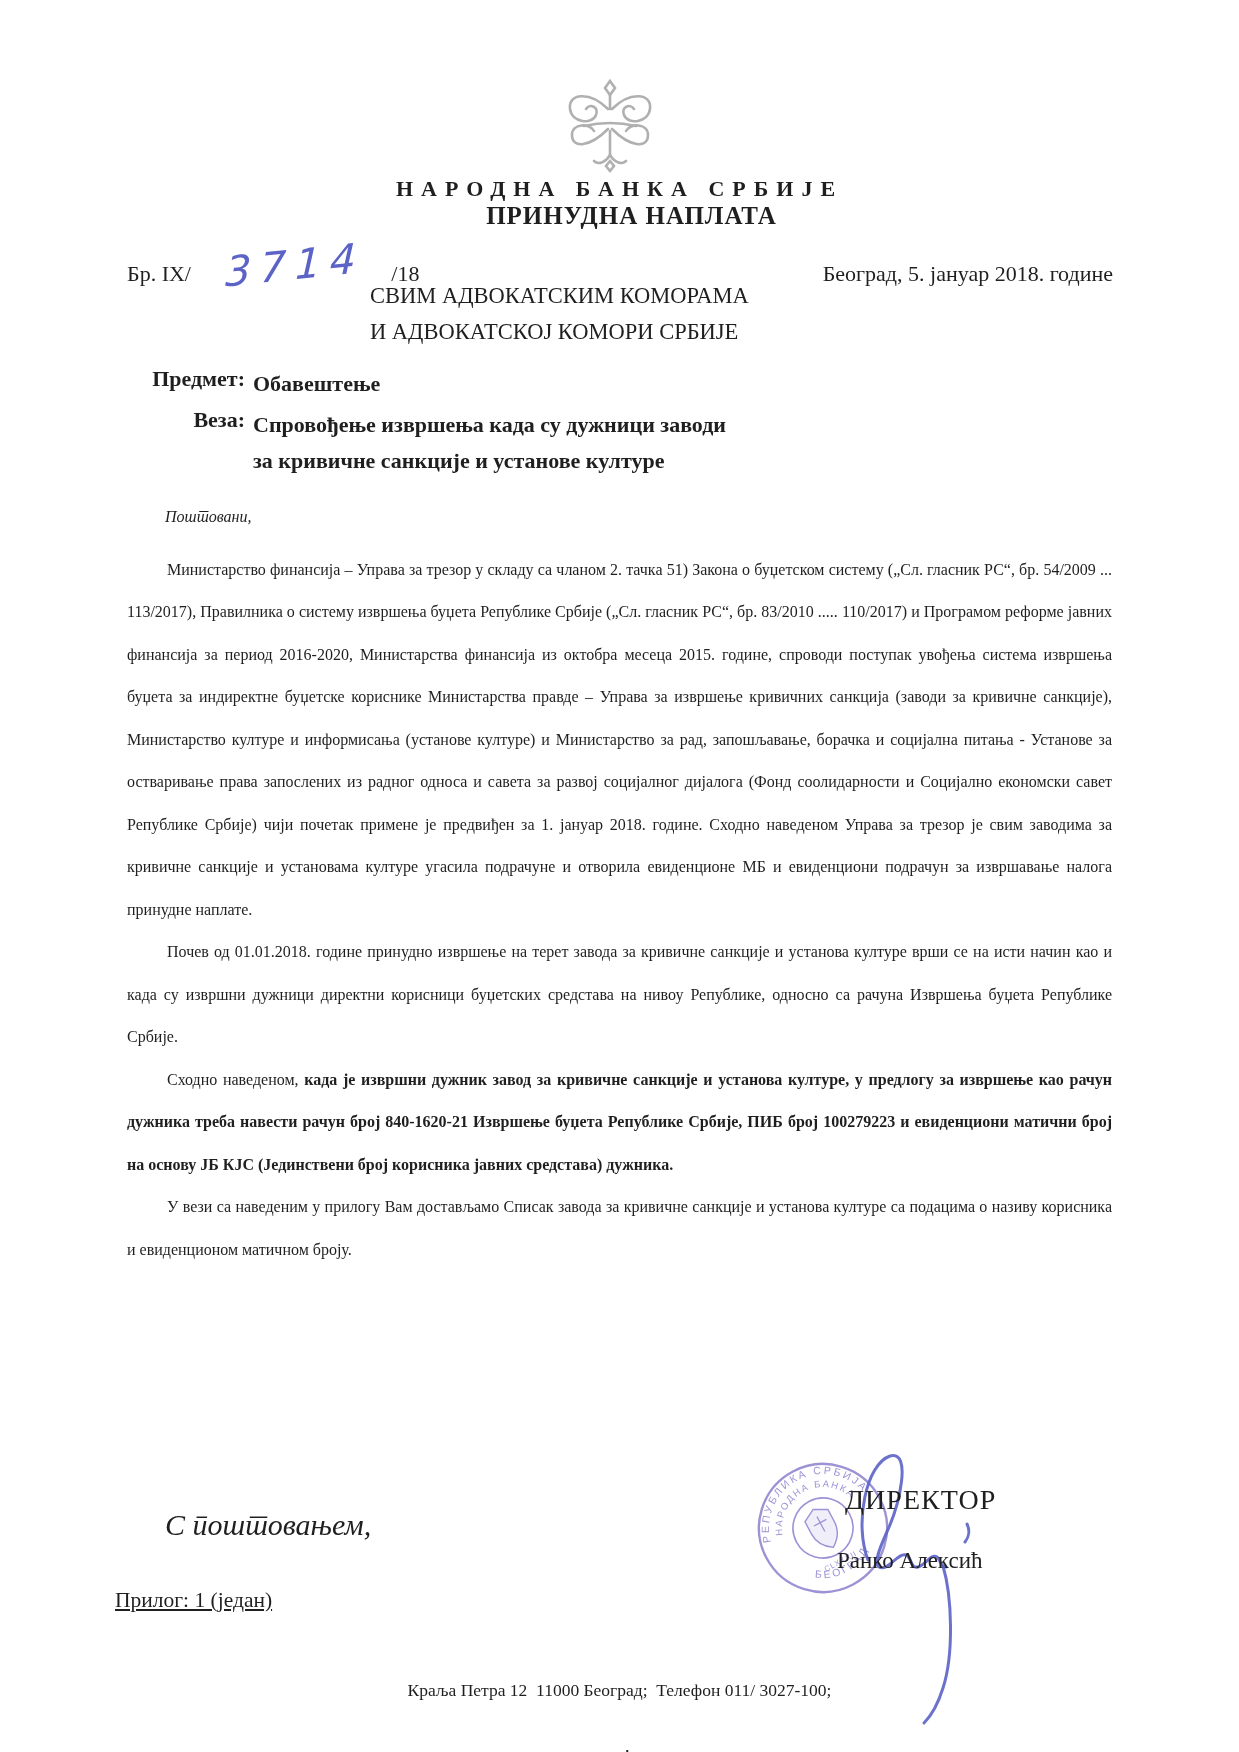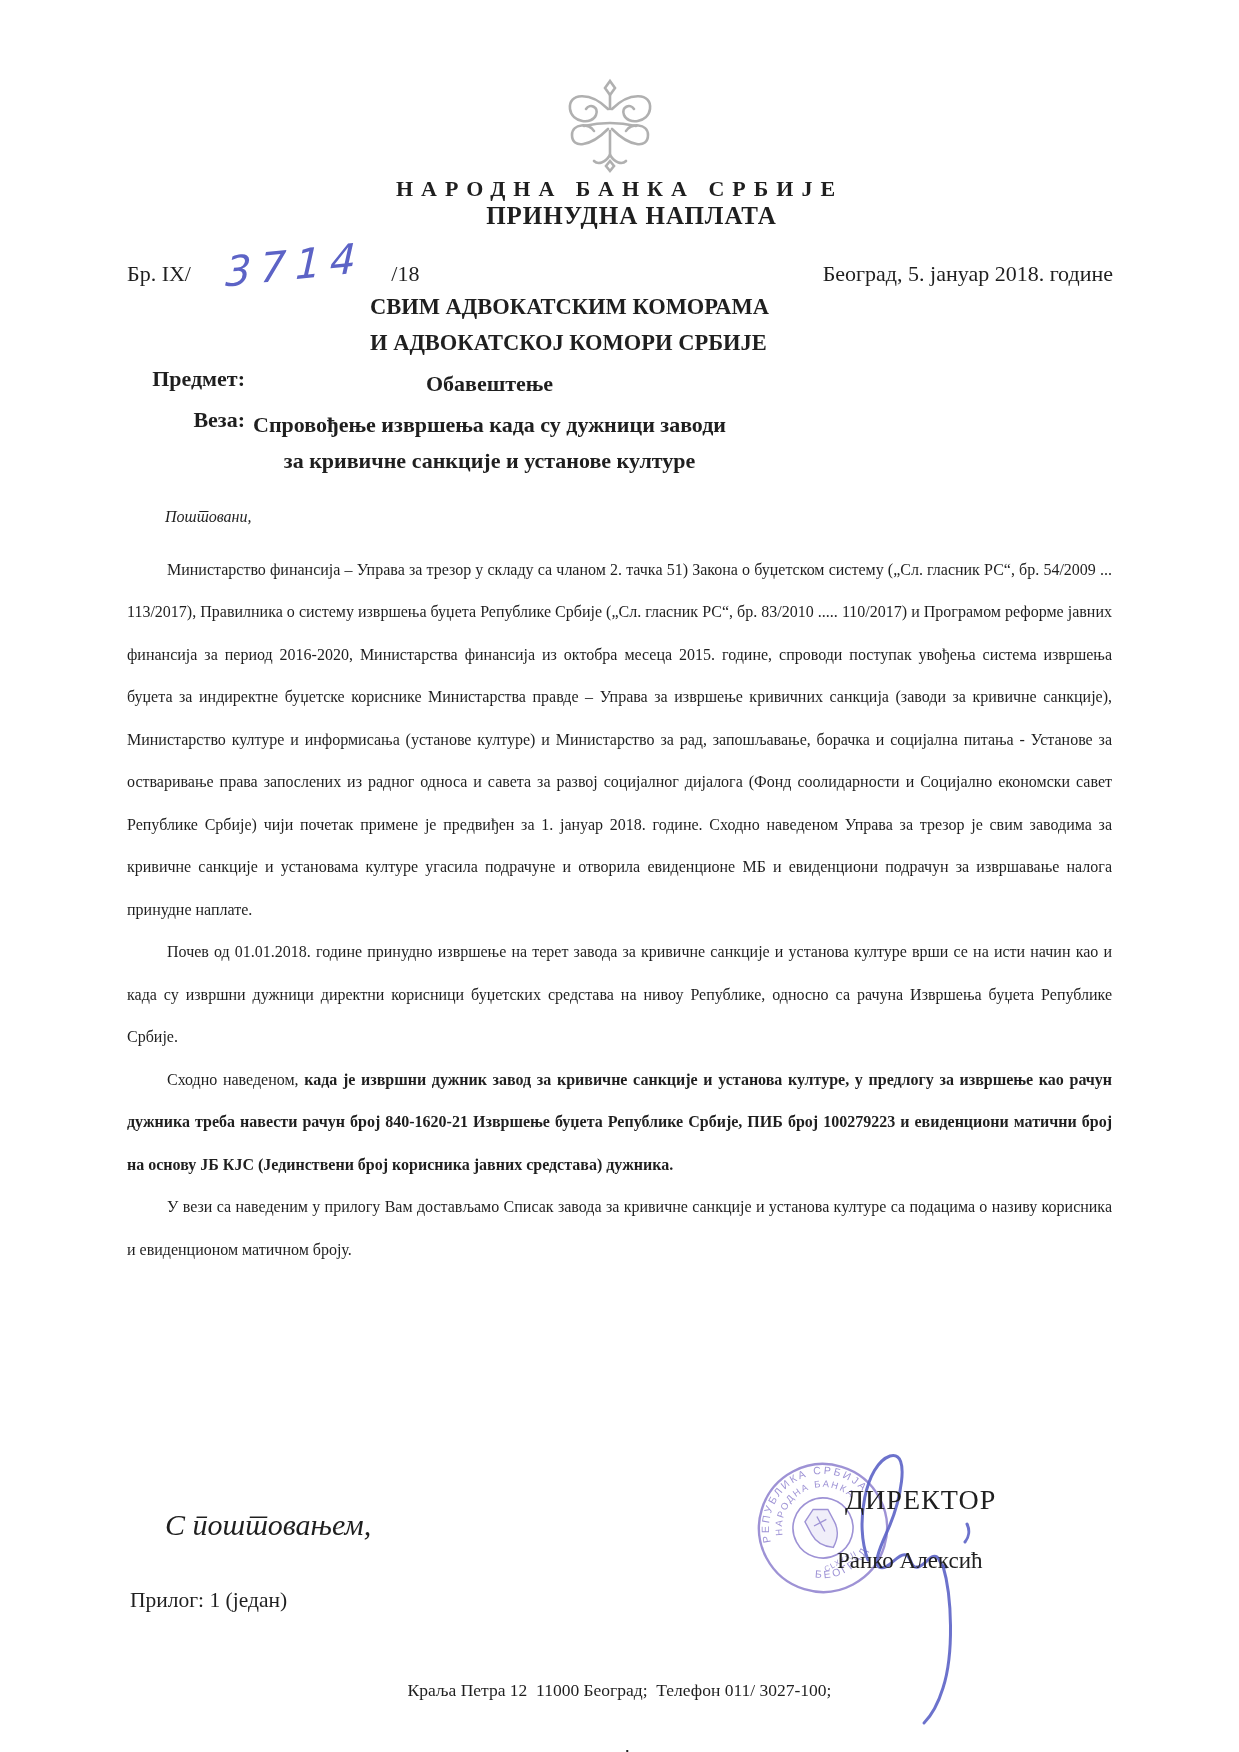--- a/index.html
+++ b/index.html
@@ -21,35 +21,35 @@
        font-size:25px; font-weight:bold; letter-spacing:1px;padding-left:12px;}
   
   .refrow{position:absolute; top:243px; left:127px; width:986px;
        display:flex; justify-content:space-between; align-items:baseline; font-size:22px;}
   .refleft{display:flex; align-items:baseline;}
   .hand{font-family:"DejaVu Sans", sans-serif; font-style:italic; font-size:41px;
        color:var(--ink); letter-spacing:9px; margin:0 26px 0 34px;
        display:inline-block; transform:rotate(-6deg) skewX(-8deg); position:relative; top:-2px;}
   .date{font-size:22px;}
   
-  .addressee{position:absolute; top:289px; left:370px; font-weight:bold;
+  .addressee{position:absolute; top:278px; left:370px; font-weight:normal;
        font-size:22.5px; line-height:35.5px;}
   
   .meta{position:absolute; top:366px; left:145px; font-weight:bold; font-size:22px;}
   .metarow{display:grid; grid-template-columns:100px auto; column-gap:8px; margin-bottom:5px;}
   .metarow .label{text-align:right;}
-  .metarow .value{line-height:36px;text-align:center;}
+  .metarow .value{line-height:36px;}
   
   .body{position:absolute; top:496px; left:127px; width:985px;
        font-size:16px; line-height:42.5px; text-align:justify;font-family:Liberation Serif, serif;}
   .salutation{font-style:italic; text-indent:38px; margin:0 0 10px 0; text-align:left;}
   .para{margin:0; text-indent:40px;}
   .para .b{font-weight:bold;}
   .closing{position:absolute; top:1478px; left:165px; font-style:italic; font-size:30px;}
-  .attachment{position:absolute; top:1588px; left:130px; font-size:21.5px;}
+  .attachment{position:absolute; top:1588px; left:115px; font-size:21.5px;text-decoration:underline;}
   
   .sigblock{position:absolute; left:740px; top:1420px; width:380px; height:320px;}
   .stamp{position:absolute; left:3px; top:28px; width:160px; height:160px; opacity:.8;}
   .sring{fill:none; stroke:var(--stamp); stroke-width:2.4;}
   .sring.thin{stroke-width:1.6;}
   .stext{fill:var(--stamp); font-family:"Liberation Sans", sans-serif; font-size:10.5px; letter-spacing:2.4px;}
   .stext.small{font-size:9.5px; letter-spacing:1.8px;}
   .stext.tiny{font-size:7.5px; letter-spacing:1px;}
   .shield{stroke:var(--stamp); stroke-width:1.4; fill:var(--stamp); fill-opacity:.16;}
   .signature{position:absolute; left:100px; top:8px; width:164px; height:302px;}

